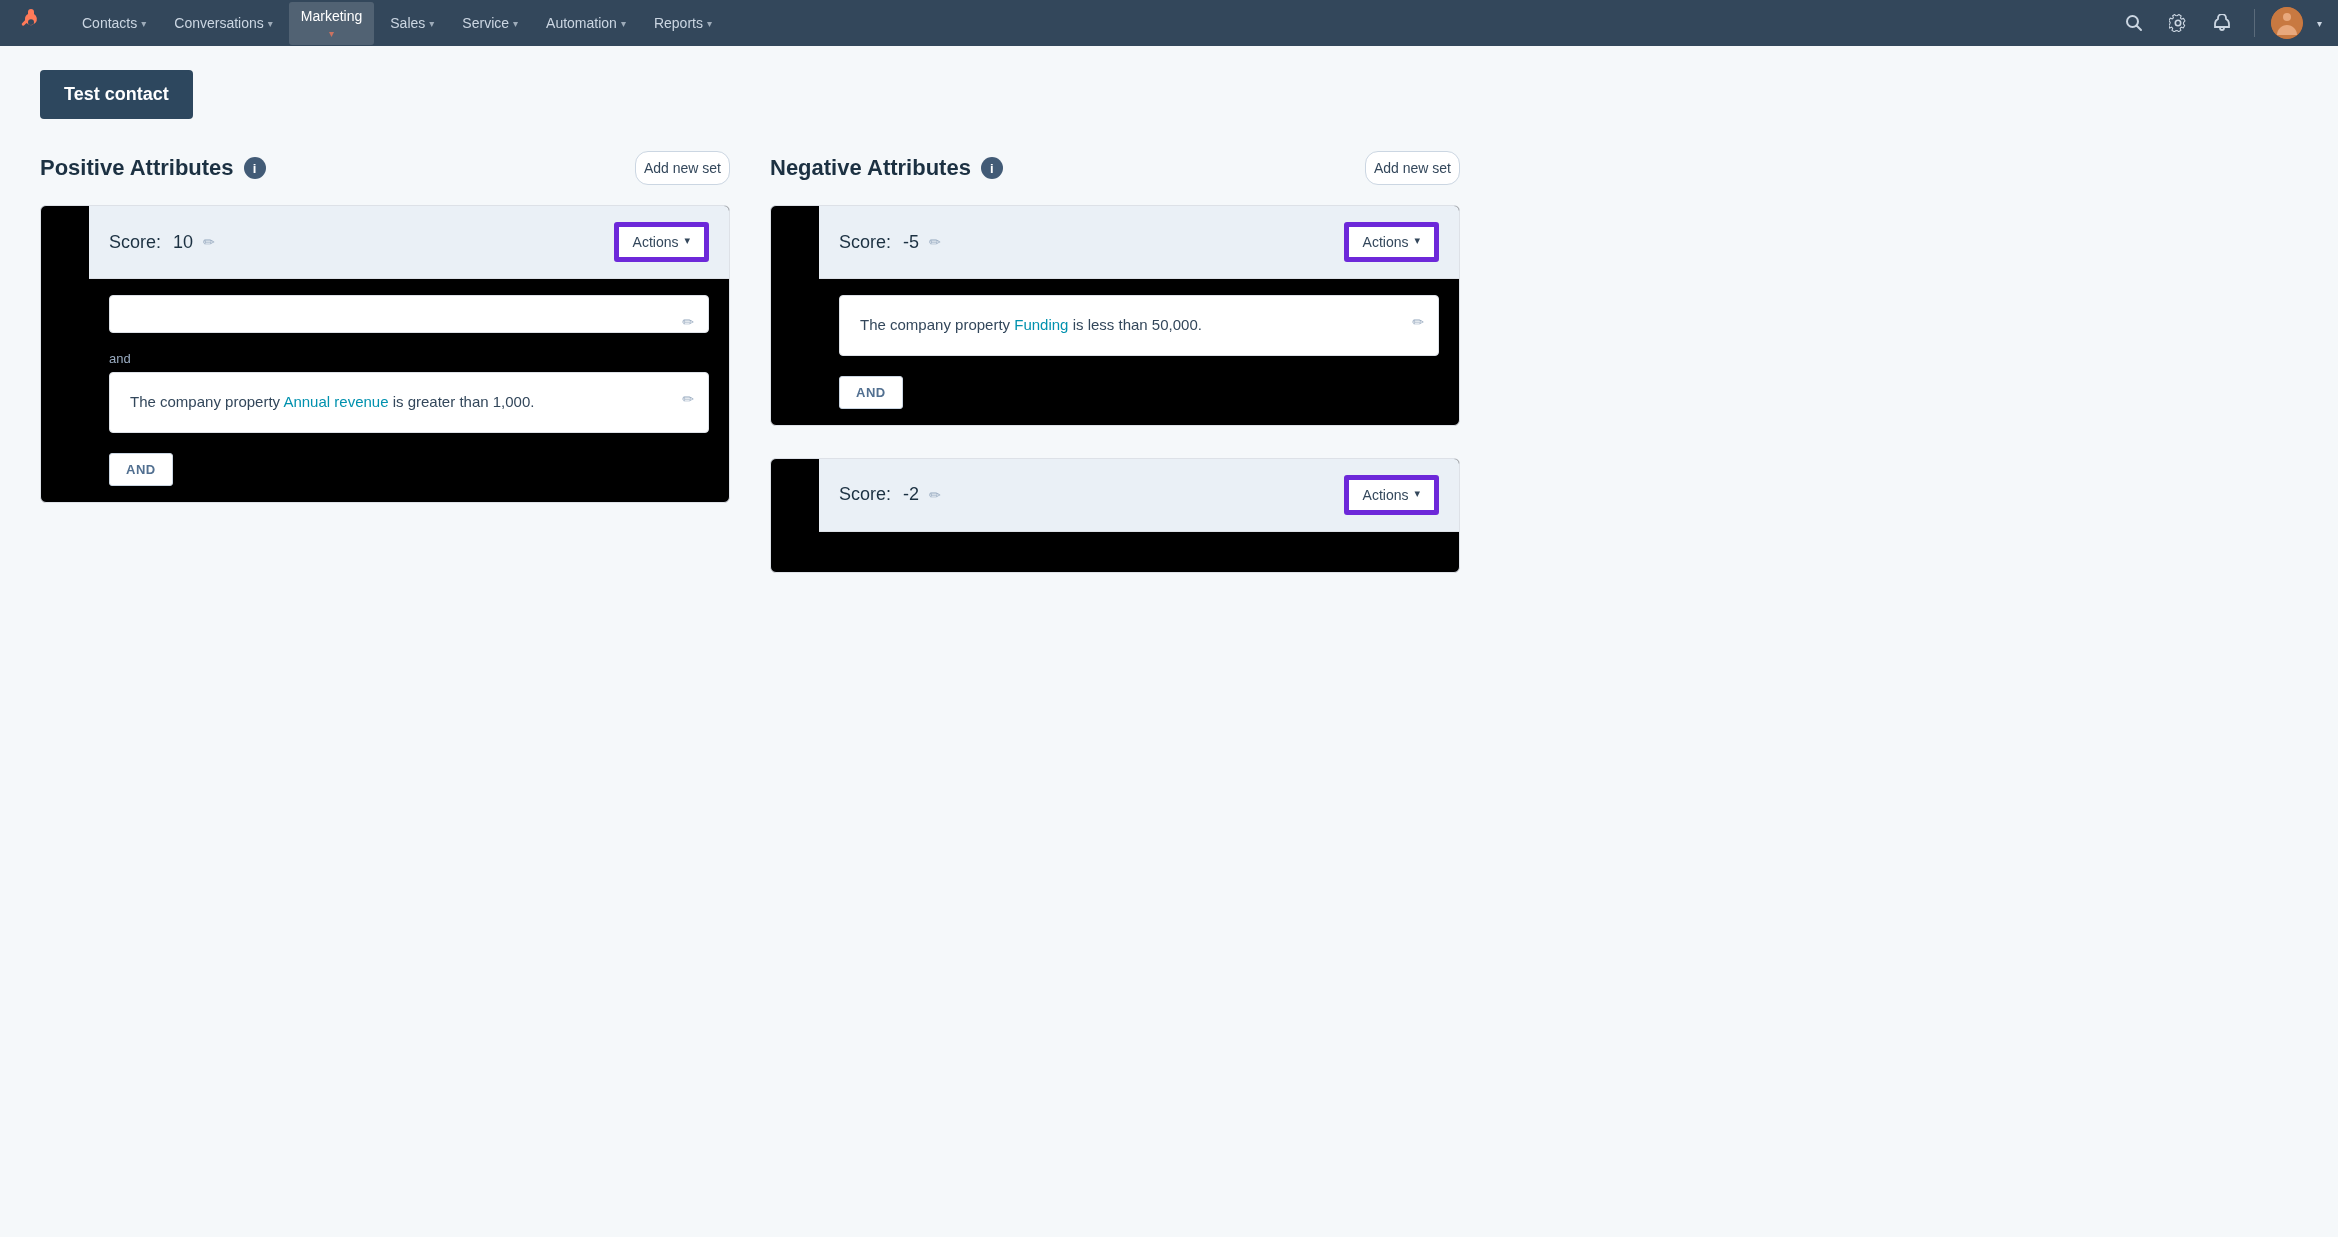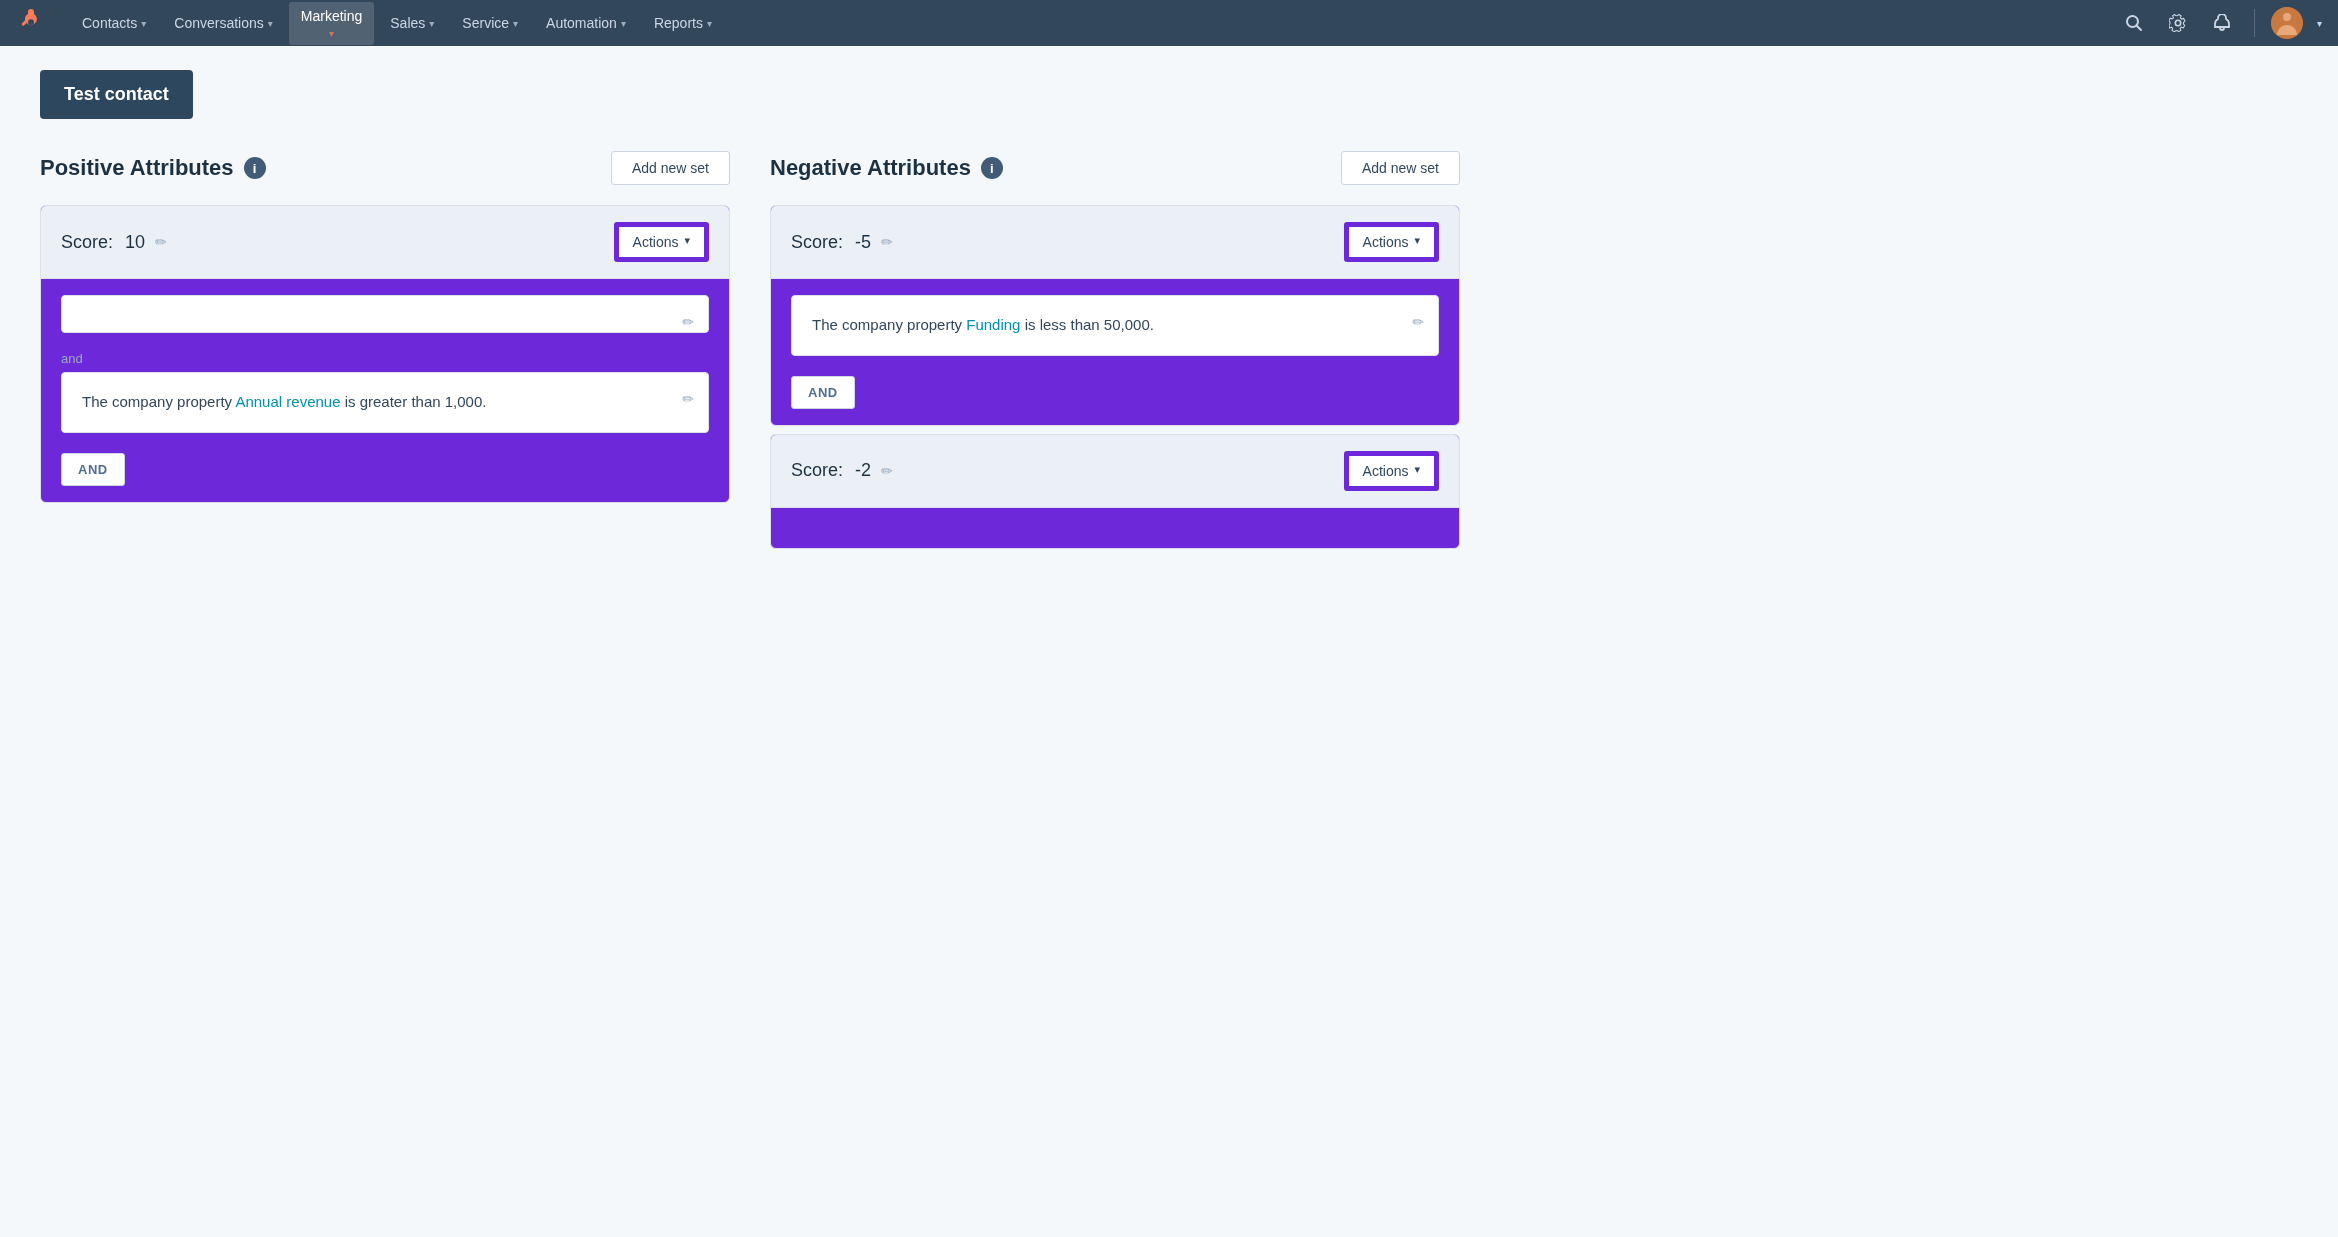--- a/index.html
+++ b/index.html
@@ -136,33 +136,34 @@
       align-items: center;
       justify-content: center;
       font-size: 13px;
       font-weight: bold;
       cursor: pointer;
     }
     .add-new-set-btn {
       border: 1px solid #cbd6e2;
       background: #fff;
       color: #33475b;
-      padding: 8px 20px;
-      border-radius: 3px;
+      padding: 8px 8px;
+      border-radius: 13px;
       font-size: 14px;
       cursor: pointer;
     }
 
     
     .score-card {
-      background: #6d28d9;
+      background: #000000;
       border: 1px solid #dde1e7;
       border-radius: 6px;
-      margin-bottom: 8px;
+      margin-bottom: 32px;
       overflow: hidden;
+      padding-left: 48px;
     }
     .score-header {
       display: flex;
       align-items: center;
       justify-content: space-between;
       padding: 16px 20px;
       background: #eaf0f6;
       border-bottom: 1px solid #dde1e7;
     }
     .score-label {

